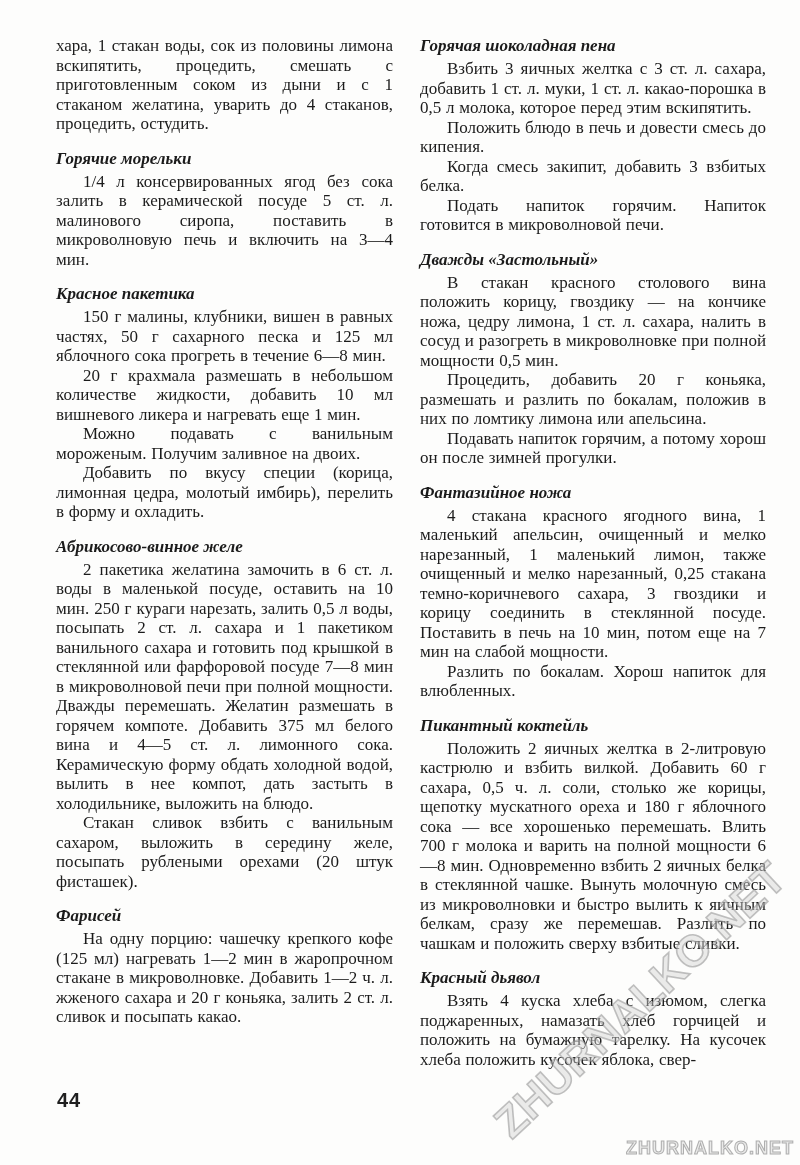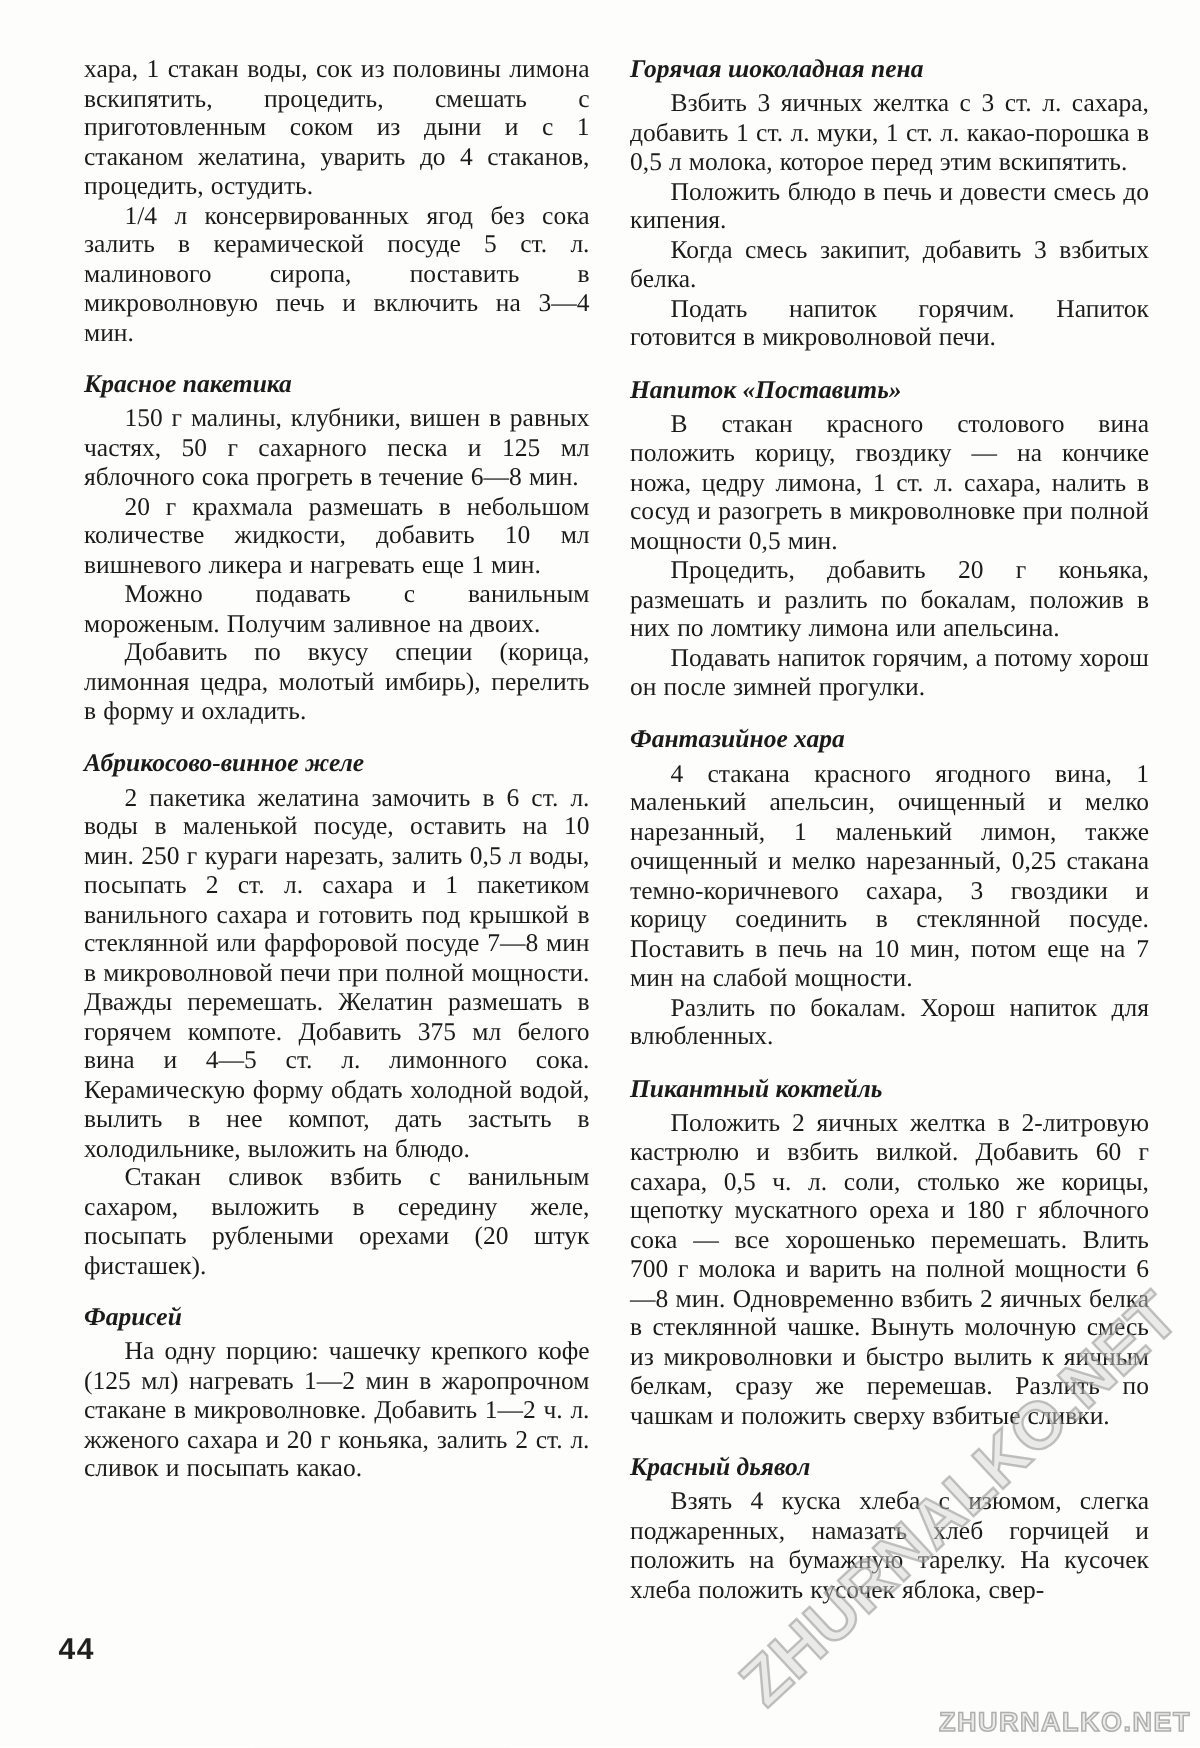--- a/index.html
+++ b/index.html
@@ -37,21 +37,21 @@
     margin: 15px 0 3px 0;
     font-size: 17px;
     line-height: 20px;
     font-weight: bold;
     text-align: left;
     font-style: italic;
   }
   .column > :first-child { margin-top: 0; }
   .page-number {
     position: absolute;
-    left: 39px;
+    left: 57px;
     top: 1089px;
     font-family: "Liberation Sans", sans-serif;
     font-weight: bold;
     font-size: 20px;
     letter-spacing: 1px;
     color: #1f1f1f;
   }
   .watermark-diagonal {
     position: absolute;
     left: 440px;
@@ -83,43 +83,44 @@
     pointer-events: none;
   }
 </style>
 </head>
 <body>
 
 <div class="page">
   <div class="columns">
     <div class="column column-left" id="col-left">
         <p class="para no-indent">хара, 1 стакан воды, сок из половины лимона вскипятить, процедить, смешать с приготовленным соком из дыни и с 1 стаканом желатина,  уварить до 4 стаканов, процедить, остудить.</p>
+        <h2 class="recipe-heading">Горячие морельки</h2>
         <p class="para">1/4 л консервированных ягод без сока залить в керамической посуде 5 ст. л. малинового сиропа, поставить в микроволновую печь и включить на 3—4 мин.</p>
         <h2 class="recipe-heading">Красное пакетика</h2>
         <p class="para">150 г малины, клубники, вишен в равных частях, 50 г сахарного песка и 125 мл яблочного сока прогреть в течение 6—8 мин.</p>
         <p class="para">20 г крахмала размешать в небольшом количестве жидкости, добавить 10 мл вишневого ликера и нагревать еще 1 мин.</p>
         <p class="para">Можно подавать с ванильным мороженым. Получим заливное на двоих.</p>
         <p class="para">Добавить по вкусу специи (корица, лимонная цедра, молотый имбирь), перелить в форму и охладить.</p>
         <h2 class="recipe-heading">Абрикосово-винное желе</h2>
         <p class="para">2 пакетика желатина замочить в 6 ст. л. воды в маленькой посуде, оставить на 10 мин. 250 г кураги нарезать, залить 0,5 л воды, посыпать 2 ст. л. сахара и 1 пакетиком ванильного сахара и готовить под крышкой в стеклянной или фарфоровой посуде 7—8 мин в микроволновой печи при полной мощности. Дважды перемешать. Желатин размешать в горячем компоте. Добавить 375 мл белого вина и 4—5 ст. л. лимонного сока. Керамическую форму обдать холодной водой, вылить в нее компот, дать застыть в холодильнике, выложить на блюдо.</p>
         <p class="para">Стакан сливок взбить с ванильным сахаром, выложить в середину желе, посыпать рублеными орехами (20 штук фисташек).</p>
         <h2 class="recipe-heading">Фарисей</h2>
         <p class="para">На одну порцию: чашечку крепкого кофе (125 мл) нагревать 1—2 мин в жаропрочном стакане в микроволновке. Добавить 1—2 ч. л. жженого сахара и 20 г коньяка, залить 2 ст. л. сливок и посыпать какао.</p>
       </div>
     <div class="column column-right" id="col-right">
         <h2 class="recipe-heading">Горячая шоколадная пена</h2>
         <p class="para">Взбить 3 яичных желтка с 3 ст. л. сахара, добавить 1 ст. л. муки, 1 ст. л. какао-порошка в 0,5 л молока, которое перед этим вскипятить.</p>
         <p class="para">Положить блюдо в печь и довести смесь до кипения.</p>
         <p class="para">Когда смесь закипит, добавить 3 взбитых белка.</p>
         <p class="para">Подать напиток горячим. Напиток готовится в микроволновой печи.</p>
-        <h2 class="recipe-heading">Напиток «Поставить»</h2>
+        <h2 class="recipe-heading">Дважды «Застольный»</h2>
         <p class="para">В стакан красного столового вина положить корицу, гвоздику — на кончике ножа, цедру лимона, 1 ст. л. сахара, налить в сосуд и разогреть в микроволновке при полной мощности 0,5 мин.</p>
         <p class="para">Процедить, добавить 20 г коньяка, размешать и разлить по бокалам, положив в них по ломтику лимона или апельсина.</p>
         <p class="para">Подавать напиток горячим, а потому хорош он после зимней прогулки.</p>
-        <h2 class="recipe-heading">Фантазийное хара</h2>
+        <h2 class="recipe-heading">Фантазийное ножа</h2>
         <p class="para">4 стакана красного ягодного вина, 1 маленький апельсин, очищенный и мелко нарезанный, 1 маленький лимон, также очищенный и мелко нарезанный, 0,25 стакана темно-коричневого сахара, 3 гвоздики и корицу соединить в стеклянной посуде. Поставить в печь на 10 мин, потом еще на 7 мин на слабой мощности.</p>
         <p class="para">Разлить по бокалам. Хорош напиток для влюбленных.</p>
         <h2 class="recipe-heading">Пикантный коктейль</h2>
         <p class="para">Положить 2 яичных желтка в 2-литровую кастрюлю и взбить вилкой. Добавить 60 г сахара, 0,5 ч. л. соли, столько же корицы, щепотку мускатного ореха и 180 г яблочного сока — все хорошенько перемешать. Влить 700 г молока и варить на полной мощности 6—8 мин. Одновременно взбить 2 яичных белка в стеклянной чашке. Вынуть молочную смесь из микроволновки и быстро вылить к яичным белкам, сразу же перемешав. Разлить по чашкам и положить сверху взбитые сливки.</p>
         <h2 class="recipe-heading">Красный дьявол</h2>
         <p class="para">Взять 4 куска хлеба с изюмом, слегка поджаренных, намазать хлеб горчицей и положить на бумажную тарелку. На кусочек хлеба положить кусочек яблока, свер-</p>
       </div>
   </div>
   <div class="page-number">44</div>
   <div class="watermark-diagonal">ZHURNALKO.NET</div>

